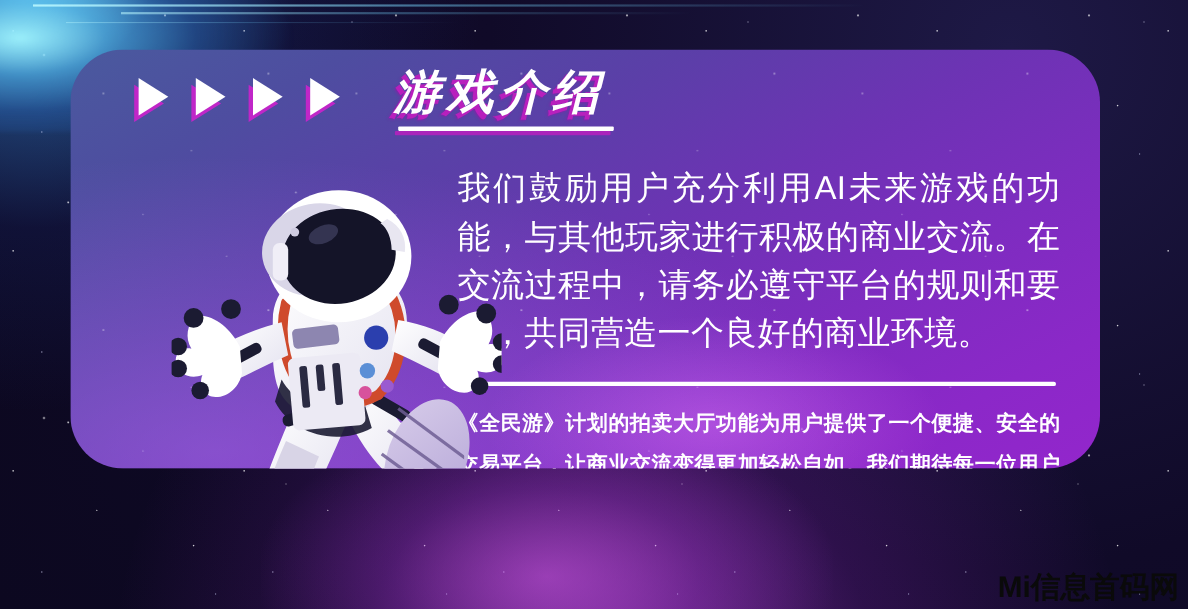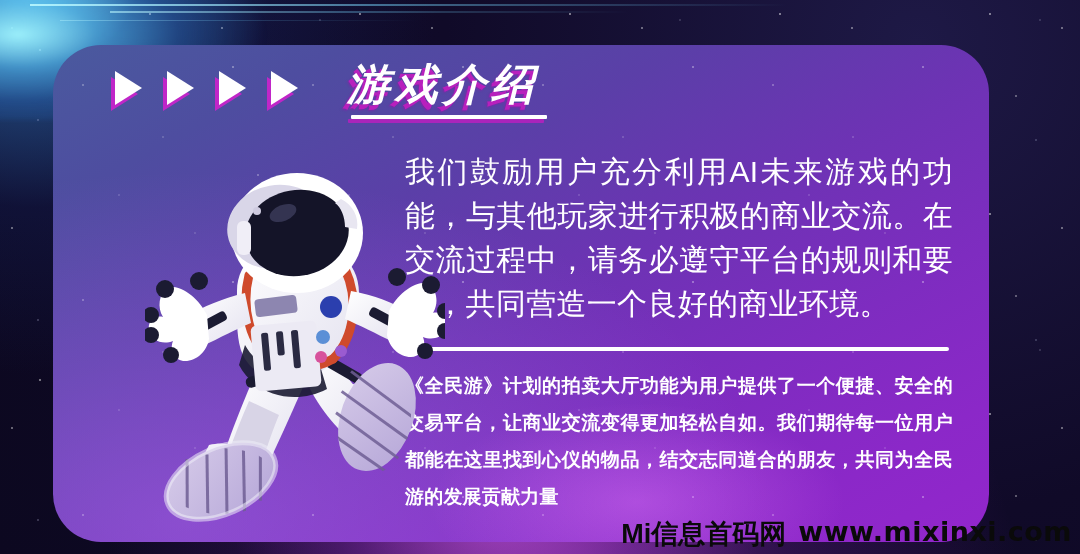--- a/index.html
+++ b/index.html
@@ -61,22 +61,22 @@
   
   #glow-bottom {
     position:absolute; left:46%; bottom:-120px; width:520px; height:300px;
     transform:translateX(-50%);
     background:radial-gradient(ellipse at center, rgba(225,95,250,.5) 0%, rgba(180,60,225,.25) 38%, rgba(0,0,0,0) 72%);
     pointer-events:none;
   }
 
   
   #card {
-    position:absolute; left:53px; top:45px;
-    width:936px; height:497px;
+    position:absolute; left:64px; top:45px;
+    width:936px; height:381px;
     border-radius:48px;
     background:
       radial-gradient(ellipse at 14% 96%, rgba(190,130,255,.35) 0%, rgba(0,0,0,0) 52%),
       linear-gradient(152deg,#4a5a9e 0%,#4e4da0 16%,#5b3fa8 34%,#6d33b4 52%,#7e2cc0 70%,#8b28c8 86%,#9326cc 100%);
     overflow:hidden;
   }
   #card-stars {
     position:absolute; inset:0; pointer-events:none;
     background-image:
       radial-gradient(1.1px 1.1px at 30px 40px,rgba(255,255,255,.9),transparent),
@@ -302,15 +302,14 @@
         <ellipse cx="138" cy="48" rx="14" ry="8" transform="rotate(-22 138 48)" fill="#3a3a58" opacity=".85"></ellipse>
         <path d="M196 34 C208 40 214 52 212 64 L200 62 C200 52 196 42 190 38 Z" fill="#e8e6f1"></path>
         <rect x="92" y="56" width="14" height="34" rx="6" fill="#f0eef7"></rect>
         <circle cx="112" cy="46" r="4" fill="#cfcbe0"></circle>
       </g>
     </svg>
   </div>
 
   <div id="watermark">
     <span id="wm-cn">Mi信息首码网</span>
-    <span id="wm-url">www.mixinxi.com</span>
   </div>
 </div>
 
 </body></html>

